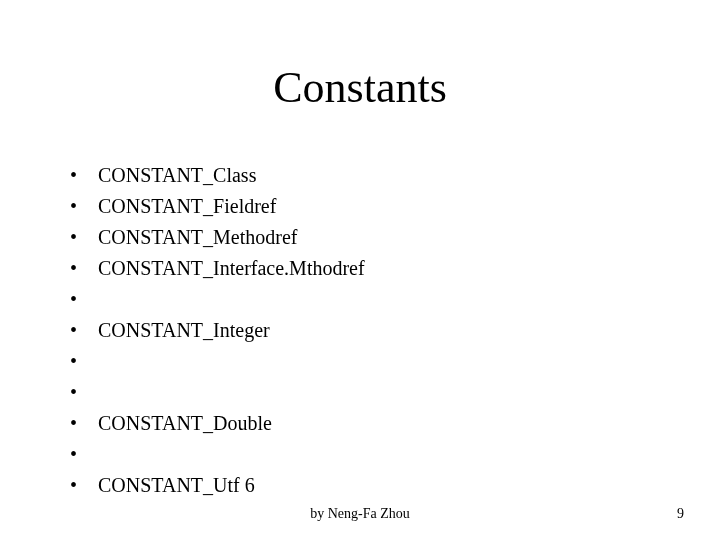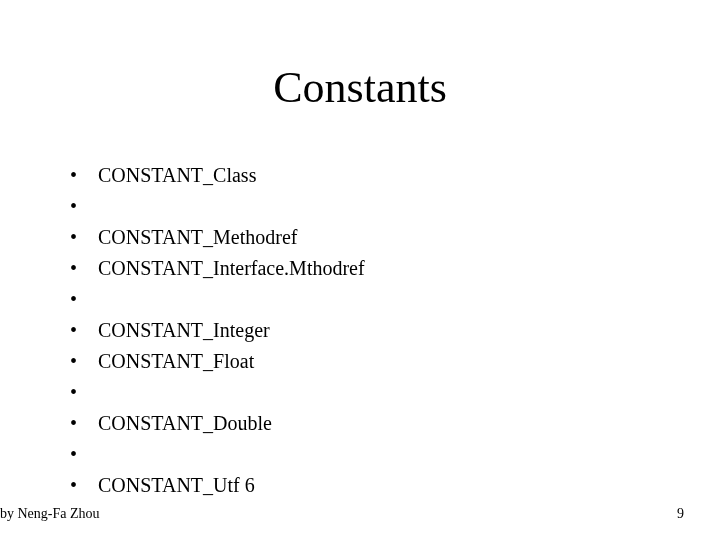--- a/index.html
+++ b/index.html
@@ -42,21 +42,21 @@
     width: 28px;
     text-align: left;
     display: inline-block;
     font-size: 20px;
   }
   .footer-author {
     position: absolute;
     bottom: 18px;
     left: 0;
     width: 100%;
-    text-align: left;
+    text-align: center;
     font-size: 14px;
   }
   .footer-page {
     position: absolute;
     bottom: 18px;
     right: 36px;
     font-size: 14px;
   }
 </style>
 </head>
@@ -65,39 +65,39 @@
 <div class="slide">
   <div class="title">Constants</div>
 
   <div class="list">
     <div class="row">
       <span class="bullet">•</span>
       <span>CONSTANT_Class</span>
     </div>
     <div class="row">
       <span class="bullet">•</span>
+      <span>CONSTANT_Fieldref</span>
     </div>
     <div class="row">
       <span class="bullet">•</span>
       <span>CONSTANT_Methodref</span>
     </div>
     <div class="row">
       <span class="bullet">•</span>
       <span>CONSTANT_Interface.Mthodref</span>
     </div>
     <div class="row">
       <span class="bullet">•</span>
     </div>
     <div class="row">
       <span class="bullet">•</span>
       <span>CONSTANT_Integer</span>
     </div>
     <div class="row">
       <span class="bullet">•</span>
-      <span>CONSTANT_Float</span>
     </div>
     <div class="row">
       <span class="bullet">•</span>
     </div>
     <div class="row">
       <span class="bullet">•</span>
       <span>CONSTANT_Double</span>
     </div>
     <div class="row">
       <span class="bullet">•</span>

